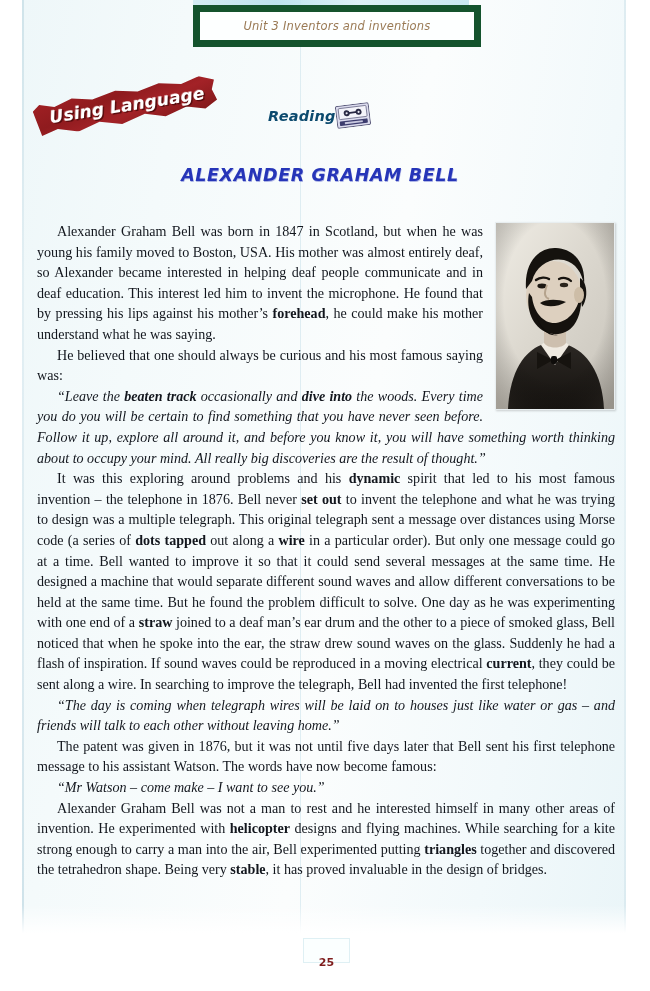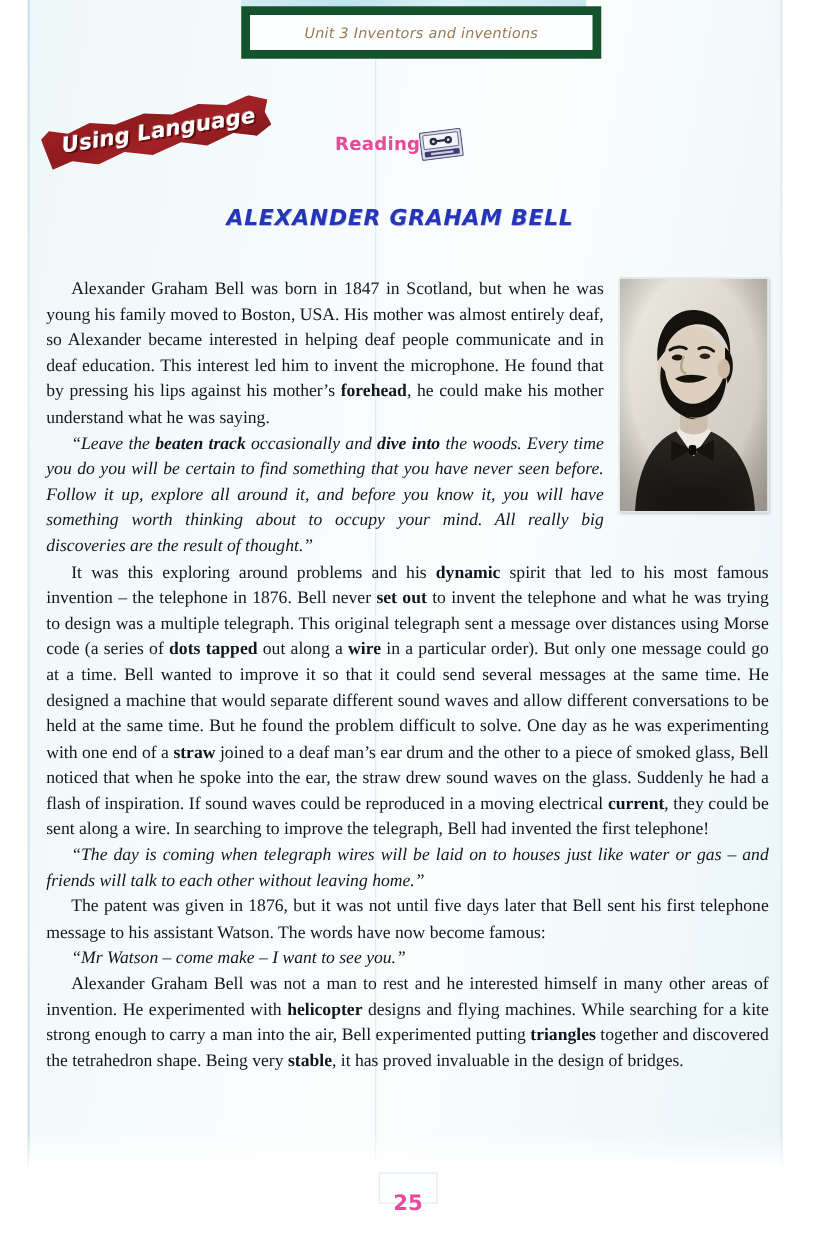--- a/index.html
+++ b/index.html
@@ -140,22 +140,23 @@
     white-space: nowrap;
   }
 
   
   .reading-label {
     position: absolute;
     left: 268px;
     top: 108px;
     font-family: "DejaVu Sans", sans-serif;
     font-weight: bold;
+    font-style: italic;
     font-size: 14.5px;
-    color: #ec4899;
+    color: #0c4a6e;
     letter-spacing: .2px;
   }
   .cassette {
     position: absolute;
     left: 336px;
     top: 104px;
     width: 34px;
     height: 23px;
     transform: rotate(-7deg);
   }
@@ -221,22 +222,22 @@
     height: 23px;
     border: 1px solid #dff0f4;
     background: #fbffff;
     display: flex;
     align-items: center;
     justify-content: center;
   }
   .page-number {
     font-family: "DejaVu Sans", sans-serif;
     font-weight: bold;
-    font-size: 17px;
-    color: #ec4899;
+    font-size: 11px;
+    color: #7f1d1d;
     margin-top: 24px;
   }
 </style>
 </head>
 <body>
 
 <div id="page">
 
   <div class="scan-tint"></div>
   <div class="scan-left-edge"></div>
@@ -323,20 +324,21 @@
 
           <path d="M51 62 C48 70 48 74 53 76" stroke="#b5a38d" stroke-width="2" fill="none"></path>
 
           <ellipse cx="83" cy="72" rx="5" ry="8" fill="#cdbda7"></ellipse>
           <rect width="118" height="186" fill="url(#vig)"></rect>
         </svg>
       </div>
 
       <p class="p-indent"><span>Alexander Graham Bell was born in 1847 in Scotland, but when he was young his family moved to Boston, USA. His mother was almost entirely deaf, so Alexander became interested in helping deaf people communicate and in deaf education. This interest led him to invent the microphone. He found that by pressing his lips against his mother’s </span><b>forehead</b><span>, he could make his mother understand what he was saying.</span></p>
 
+      <p class="p-indent">He believed that one should always be curious and his most famous saying was:</p>
 
       <p class="quote"><span>“Leave the </span><b>beaten track</b><span> occasionally and </span><b>dive into</b><span> the woods. Every time you do you will be certain to find something that you have never seen before. Follow it up, explore all around it, and before you know it, you will have something worth thinking about to occupy your mind. All really big discoveries are the result of thought.”</span></p>
     </div>
 
     <p class="p-indent"><span>It was this exploring around problems and his </span><b>dynamic</b><span> spirit that led to his most famous invention – the telephone in 1876. Bell never </span><b>set out</b><span> to invent the telephone and what he was trying to design was a multiple telegraph. This original telegraph sent a message over distances using Morse code (a series of </span><b>dots tapped</b><span> out along a </span><b>wire</b><span> in a particular order). But only one message could go at a time. Bell wanted to improve it so that it could send several messages at the same time. He designed a machine that would separate different sound waves and allow different conversations to be held at the same time. But he found the problem difficult to solve. One day as he was experimenting with one end of a </span><b>straw</b><span> joined to a deaf man’s ear drum and the other to a piece of smoked glass, Bell noticed that when he spoke into the ear, the straw drew sound waves on the glass. Suddenly he had a flash of inspiration. If sound waves could be reproduced in a moving electrical </span><b>current</b><span>, they could be sent along a wire. In searching to improve the telegraph, Bell had invented the first telephone!</span></p>
 
 
     <p class="quote">“The day is coming when telegraph wires will be laid on to houses just like water or gas – and friends will talk to each other without leaving home.”</p>
 
     <p class="p-indent">The patent was given in 1876, but it was not until five days later that Bell sent his first telephone message to his assistant Watson. The words have now become famous:</p>

